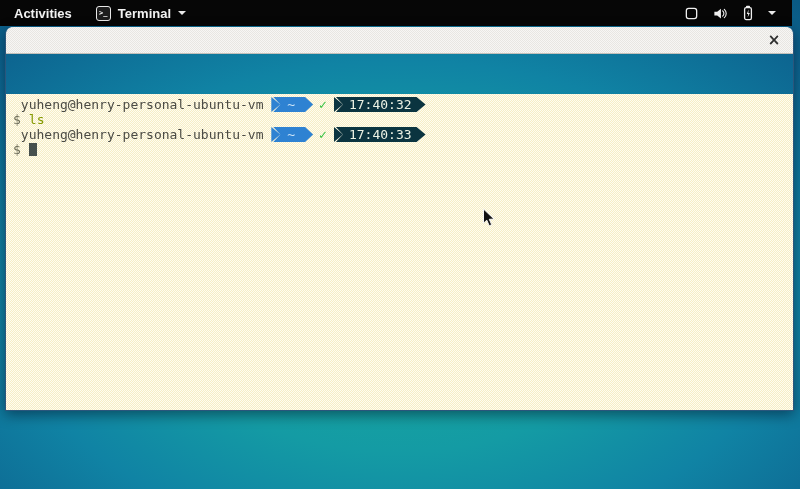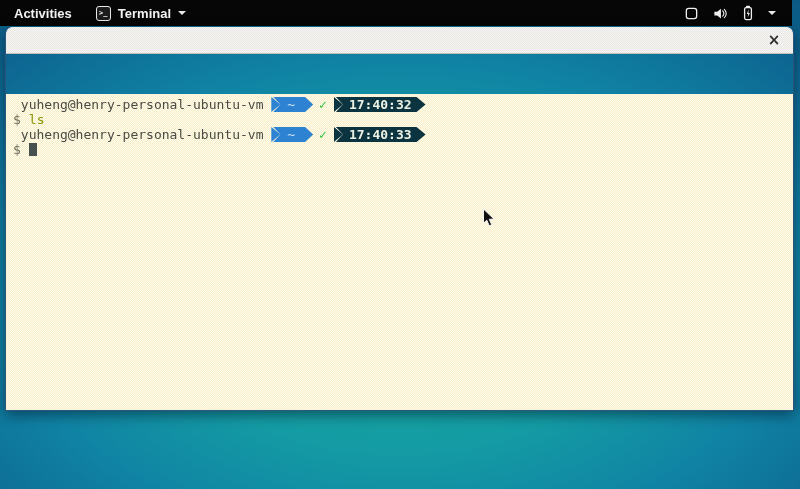--- a/index.html
+++ b/index.html
@@ -77,21 +77,21 @@
   .pl-tri.blue { background:var(--accent-blue,#2e82d2); clip-path:polygon(0 0,100% 50%,0 100%); margin-right:-7px; position:relative; z-index:1; }
   .pl-tri.dark { background:var(--segment-dark,#0b3440); clip-path:polygon(0 0,100% 50%,0 100%); margin-right:-7px; position:relative; z-index:1; }
   .pl-flag { height:15px; display:inline-flex; align-items:center; }
   .pl-flag.blue {
     background:var(--accent-blue,#2e82d2); color:#cbe3f7;
     padding:0 18px 0 14px;
     clip-path:polygon(0 0, calc(100% - 8px) 0, 100% 50%, calc(100% - 8px) 100%, 0 100%, 7px 50%);
   }
   .pl-flag.dark {
     background:var(--segment-dark,#0b3440); color:var(--time-text,#edf2e4);
-    padding:0 14px 0 13px; font-weight:bold;
+    padding:0 14px 0 13px; font-weight:normal;
     clip-path:polygon(0 0, calc(100% - 9px) 0, 100% 50%, calc(100% - 9px) 100%, 0 100%, 7px 50%);
   }
   .check { color:var(--check-green,#35c13f); font-weight:bold; margin:0 7px 0 6px; }
   .dollar { color:#6c6c58; margin-right:8px; }
   .cmd { color:var(--command-green,#859900); }
   .dirs { color:var(--dir-cyan,#2aa198); white-space:pre; }
   .cursor-block { display:inline-block; width:8px; height:13px; background:#46504e; }
 
   .mouse-cursor { position:absolute; left:482px; top:208px; z-index:50; pointer-events:none; }
 </style>

